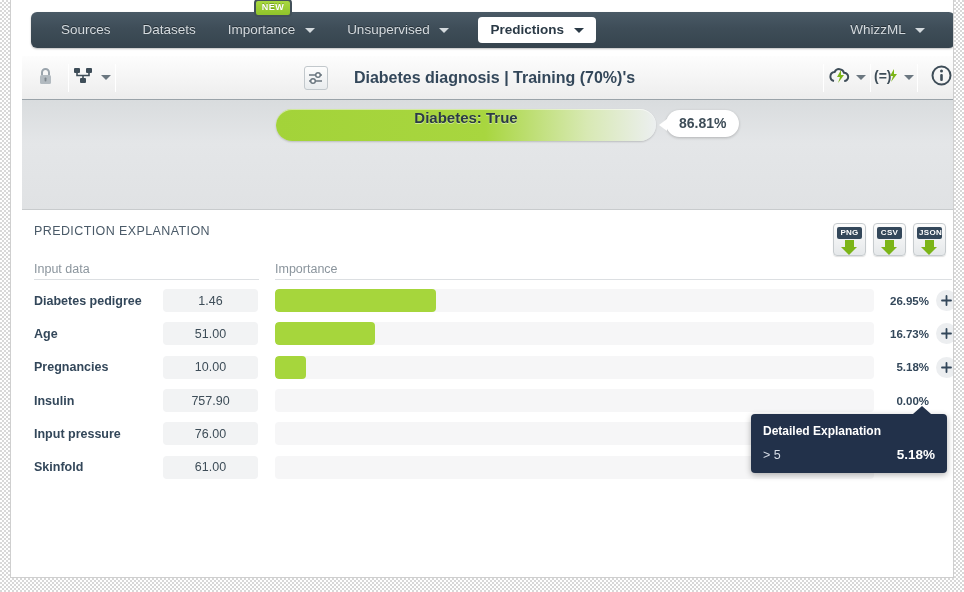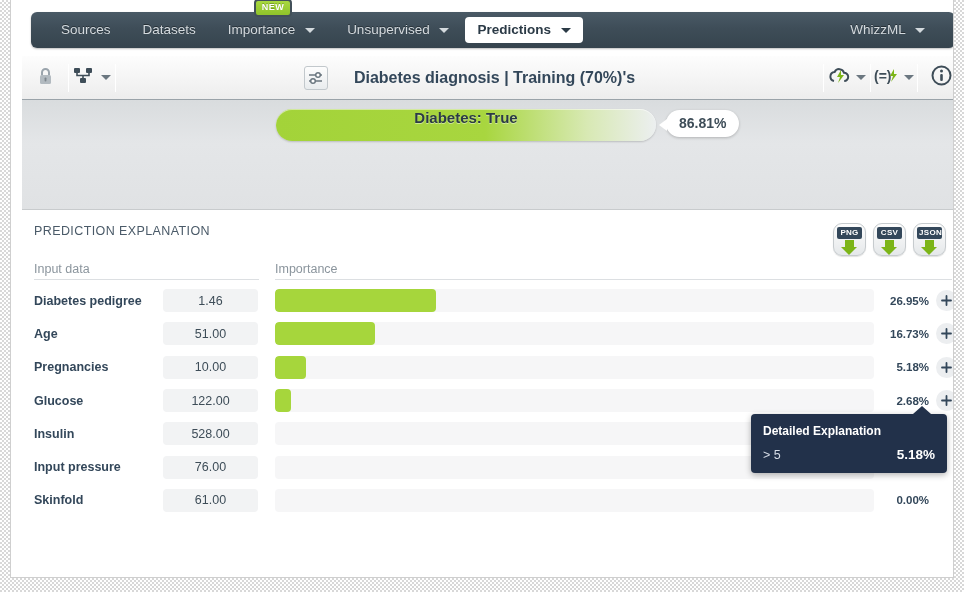--- a/index.html
+++ b/index.html
@@ -51,21 +51,21 @@
     text-shadow: 0 -1px 0 rgba(0,0,0,.4);
   }
   .nav-item.active {
     background: #ffffff;
     color: #2b3a46;
     font-weight: bold;
     border-radius: 4px;
     height: 26px; line-height: 26px;
     padding: 0 12px;
     text-shadow: none;
-    margin: 0 0;
+    margin: 0 13px;
   }
   .caret-down {
     display: inline-block;
     width: 0; height: 0;
     margin-left: 6px;
     vertical-align: middle;
     border-left: 5px solid transparent;
     border-right: 5px solid transparent;
     border-top: 5px solid currentColor;
   }
@@ -186,21 +186,21 @@
     color: #4a5a68;
   }
   .dl-buttons {
     position: absolute;
     right: 18px; top: 12px;
     display: flex; gap: 7px;
   }
   .dl-btn {
     width: 33px; height: 33px;
     border: 1px solid #c6cbce;
-    border-radius: 9px;
+    border-radius: 4px;
     background: linear-gradient(to bottom,#fdfdfd,#e5e8ea);
     box-shadow: 0 1px 1px rgba(0,0,0,.12);
     position: relative;
     cursor: pointer;
   }
   .dl-tag {
     position: absolute;
     left: 3px; top: 3px;
     background: #33475a;
     color: #fff;
@@ -502,35 +502,22 @@
               <div class="row-fill" style="width: 5.18%;"></div>
             </div>
             <div class="row-pct">5.18%</div>
             <div class="row-plus">
               <svg width="11" height="11" viewBox="0 0 11 11">
                 <path d="M5.5 1 V10 M1 5.5 H10" stroke="#33475a" stroke-width="1.8" stroke-linecap="round"></path>
               </svg>
             </div>
           </div>
           <div class="row">
-            <div class="row-label">Glucose</div>
-            <div class="row-value">122.00</div>
-            <div class="row-track">
-              <div class="row-fill" style="width: 2.68%;"></div>
-            </div>
-            <div class="row-pct">2.68%</div>
-            <div class="row-plus">
-              <svg width="11" height="11" viewBox="0 0 11 11">
-                <path d="M5.5 1 V10 M1 5.5 H10" stroke="#33475a" stroke-width="1.8" stroke-linecap="round"></path>
-              </svg>
-            </div>
-          </div>
-          <div class="row">
             <div class="row-label">Insulin</div>
-            <div class="row-value">528.00</div>
+            <div class="row-value">757.90</div>
             <div class="row-track"></div>
             <div class="row-pct">0.00%</div>
           </div>
           <div class="row">
             <div class="row-label">Input pressure</div>
             <div class="row-value">76.00</div>
             <div class="row-track"></div>
             <div class="row-pct">0.00%</div>
           </div>
           <div class="row">

